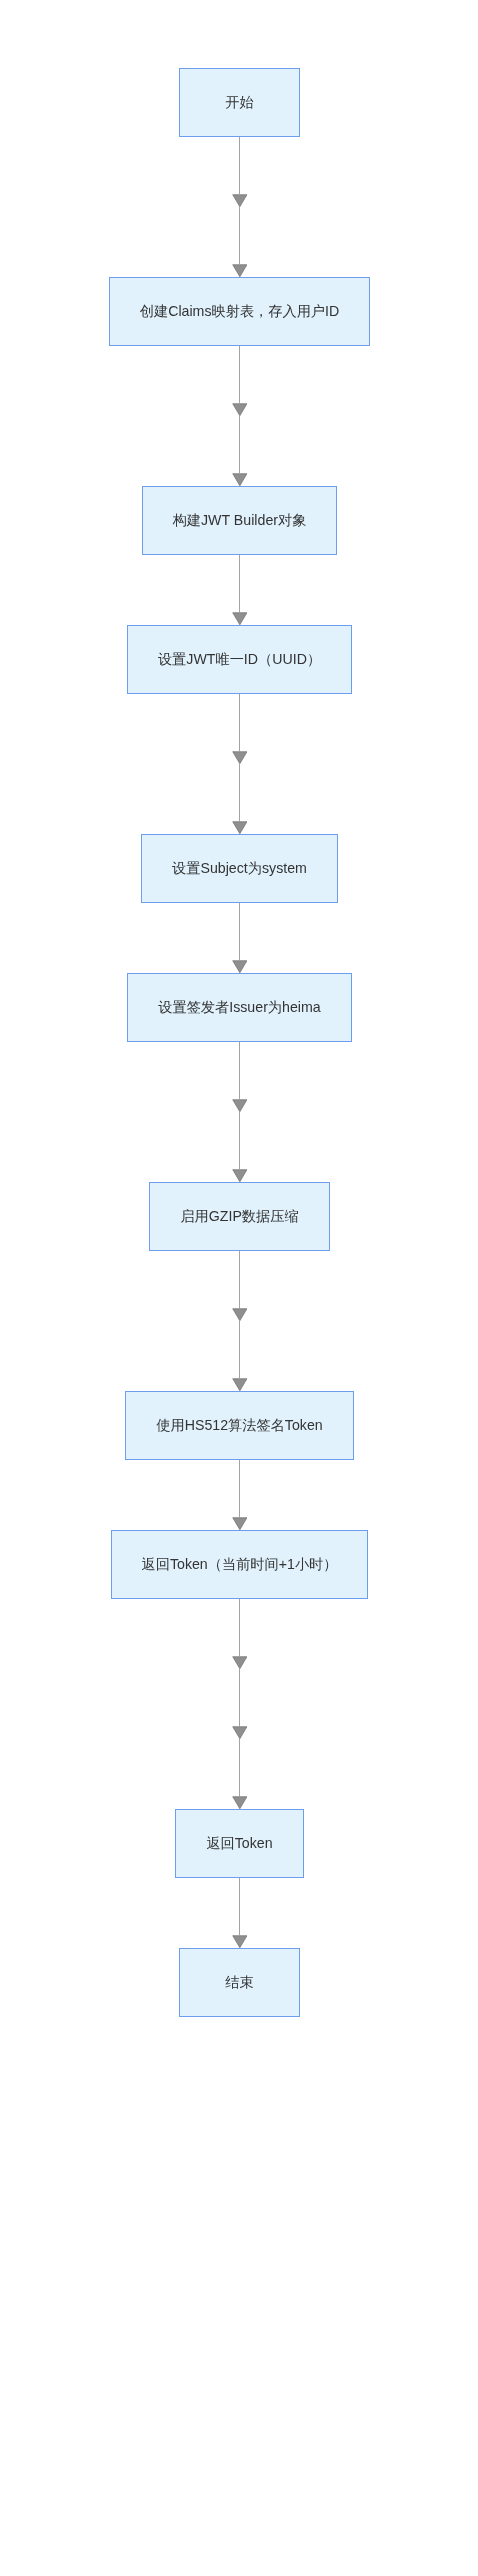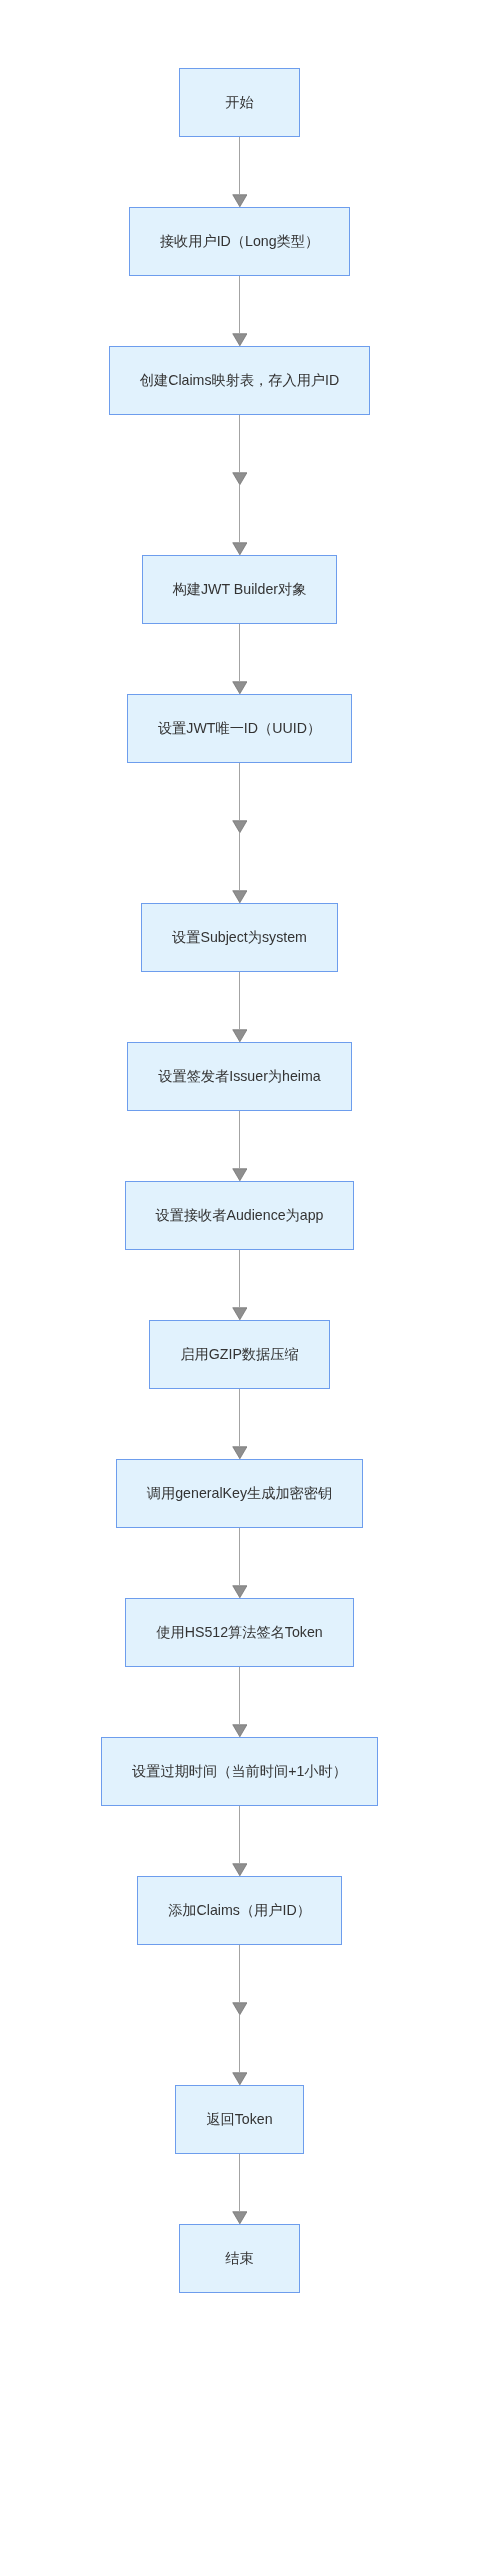--- a/index.html
+++ b/index.html
@@ -65,23 +65,20 @@
   <div class="stage" id="stage">
       <div class="flow-node">
         <span>开始</span>
       </div>
       <div class="flow-arrow">
         <div class="arrow-line"></div>
         <div class="arrowhead"><svg width="15.7" height="13.5" viewBox="0 0 22 19">
             <path d="M1,1 L21,1 L11,18 Z" fill="#8f8f8f" stroke="#6f6f6f" stroke-width="1"></path>
           </svg></div>
       </div>
-      <div class="flow-node">
-        <span>接收用户ID（Long类型）</span>
-      </div>
       <div class="flow-arrow">
         <div class="arrow-line"></div>
         <div class="arrowhead"><svg width="15.7" height="13.5" viewBox="0 0 22 19">
             <path d="M1,1 L21,1 L11,18 Z" fill="#8f8f8f" stroke="#6f6f6f" stroke-width="1"></path>
           </svg></div>
       </div>
       <div class="flow-node">
         <span>创建Claims映射表，存入用户ID</span>
       </div>
       <div class="flow-arrow">
@@ -131,67 +128,58 @@
       </div>
       <div class="flow-node">
         <span>设置签发者Issuer为heima</span>
       </div>
       <div class="flow-arrow">
         <div class="arrow-line"></div>
         <div class="arrowhead"><svg width="15.7" height="13.5" viewBox="0 0 22 19">
             <path d="M1,1 L21,1 L11,18 Z" fill="#8f8f8f" stroke="#6f6f6f" stroke-width="1"></path>
           </svg></div>
       </div>
-      <div class="flow-node">
-        <span>设置接收者Audience为app</span>
-      </div>
       <div class="flow-arrow">
         <div class="arrow-line"></div>
         <div class="arrowhead"><svg width="15.7" height="13.5" viewBox="0 0 22 19">
             <path d="M1,1 L21,1 L11,18 Z" fill="#8f8f8f" stroke="#6f6f6f" stroke-width="1"></path>
           </svg></div>
       </div>
       <div class="flow-node">
         <span>启用GZIP数据压缩</span>
       </div>
       <div class="flow-arrow">
         <div class="arrow-line"></div>
         <div class="arrowhead"><svg width="15.7" height="13.5" viewBox="0 0 22 19">
             <path d="M1,1 L21,1 L11,18 Z" fill="#8f8f8f" stroke="#6f6f6f" stroke-width="1"></path>
           </svg></div>
       </div>
-      <div class="flow-node">
-        <span>调用generalKey生成加密密钥</span>
-      </div>
       <div class="flow-arrow">
         <div class="arrow-line"></div>
         <div class="arrowhead"><svg width="15.7" height="13.5" viewBox="0 0 22 19">
             <path d="M1,1 L21,1 L11,18 Z" fill="#8f8f8f" stroke="#6f6f6f" stroke-width="1"></path>
           </svg></div>
       </div>
       <div class="flow-node">
         <span>使用HS512算法签名Token</span>
       </div>
       <div class="flow-arrow">
         <div class="arrow-line"></div>
         <div class="arrowhead"><svg width="15.7" height="13.5" viewBox="0 0 22 19">
             <path d="M1,1 L21,1 L11,18 Z" fill="#8f8f8f" stroke="#6f6f6f" stroke-width="1"></path>
           </svg></div>
       </div>
       <div class="flow-node">
-        <span>设置过期时间（当前时间+1小时）</span>
-      </div>
-      <div class="flow-arrow">
-        <div class="arrow-line"></div>
-        <div class="arrowhead"><svg width="15.7" height="13.5" viewBox="0 0 22 19">
-            <path d="M1,1 L21,1 L11,18 Z" fill="#8f8f8f" stroke="#6f6f6f" stroke-width="1"></path>
-          </svg></div>
-      </div>
-      <div class="flow-node">
-        <span>添加Claims（用户ID）</span>
+        <span>返回Token（当前时间+1小时）</span>
+      </div>
+      <div class="flow-arrow">
+        <div class="arrow-line"></div>
+        <div class="arrowhead"><svg width="15.7" height="13.5" viewBox="0 0 22 19">
+            <path d="M1,1 L21,1 L11,18 Z" fill="#8f8f8f" stroke="#6f6f6f" stroke-width="1"></path>
+          </svg></div>
       </div>
       <div class="flow-arrow">
         <div class="arrow-line"></div>
         <div class="arrowhead"><svg width="15.7" height="13.5" viewBox="0 0 22 19">
             <path d="M1,1 L21,1 L11,18 Z" fill="#8f8f8f" stroke="#6f6f6f" stroke-width="1"></path>
           </svg></div>
       </div>
       <div class="flow-arrow">
         <div class="arrow-line"></div>
         <div class="arrowhead"><svg width="15.7" height="13.5" viewBox="0 0 22 19">

